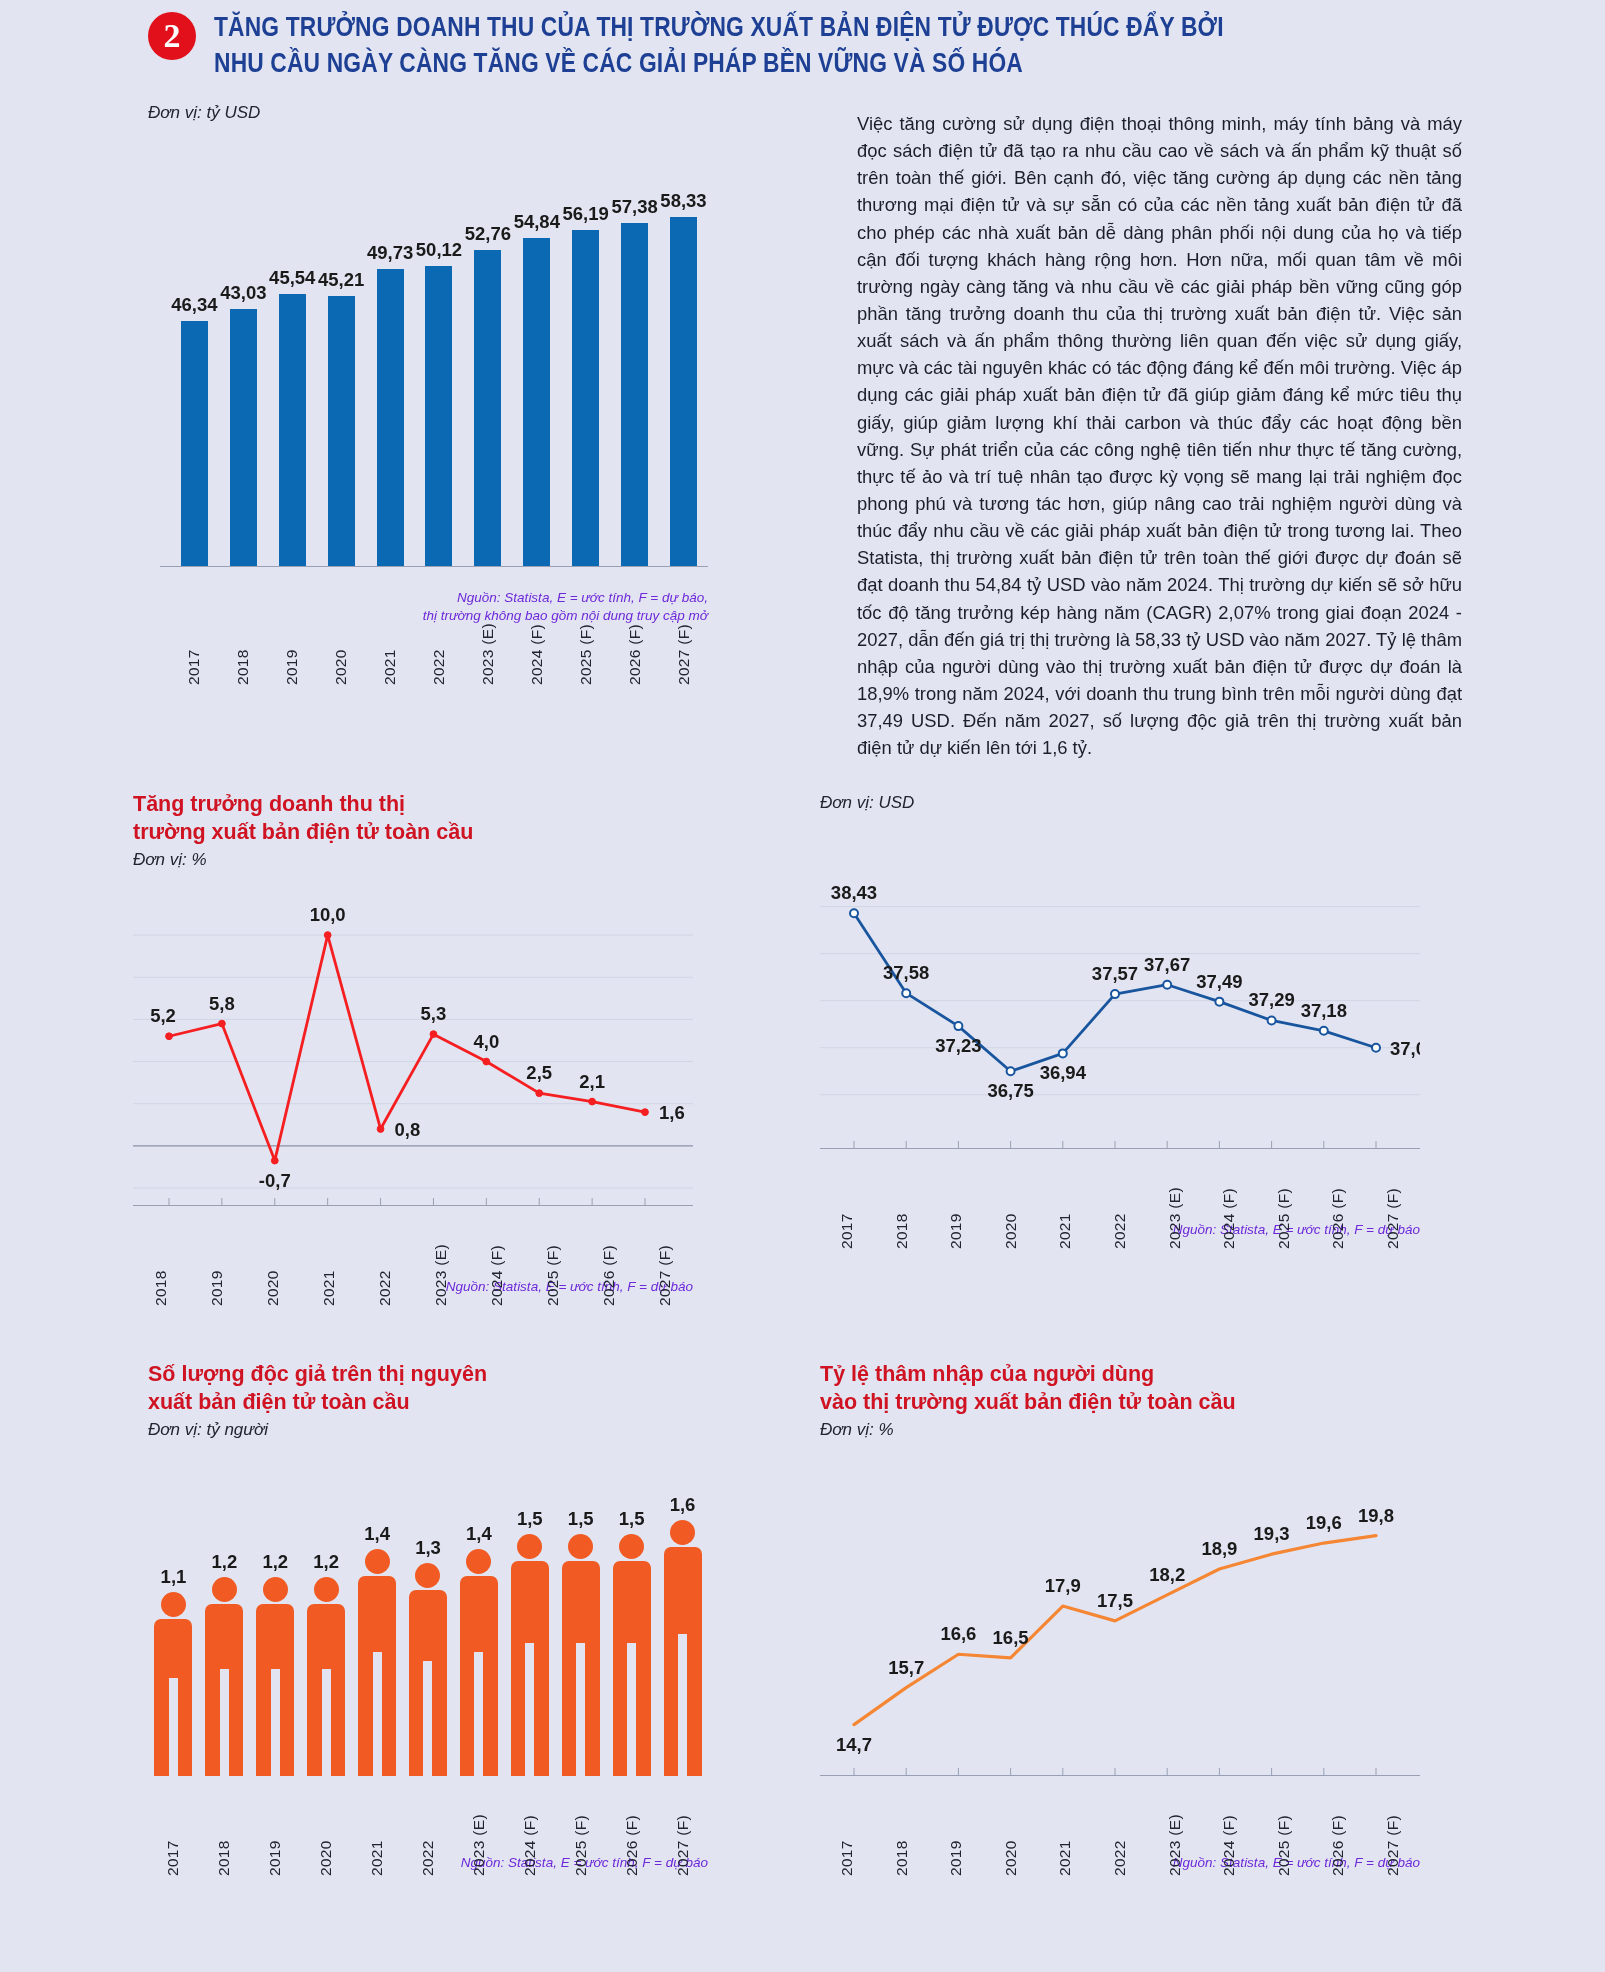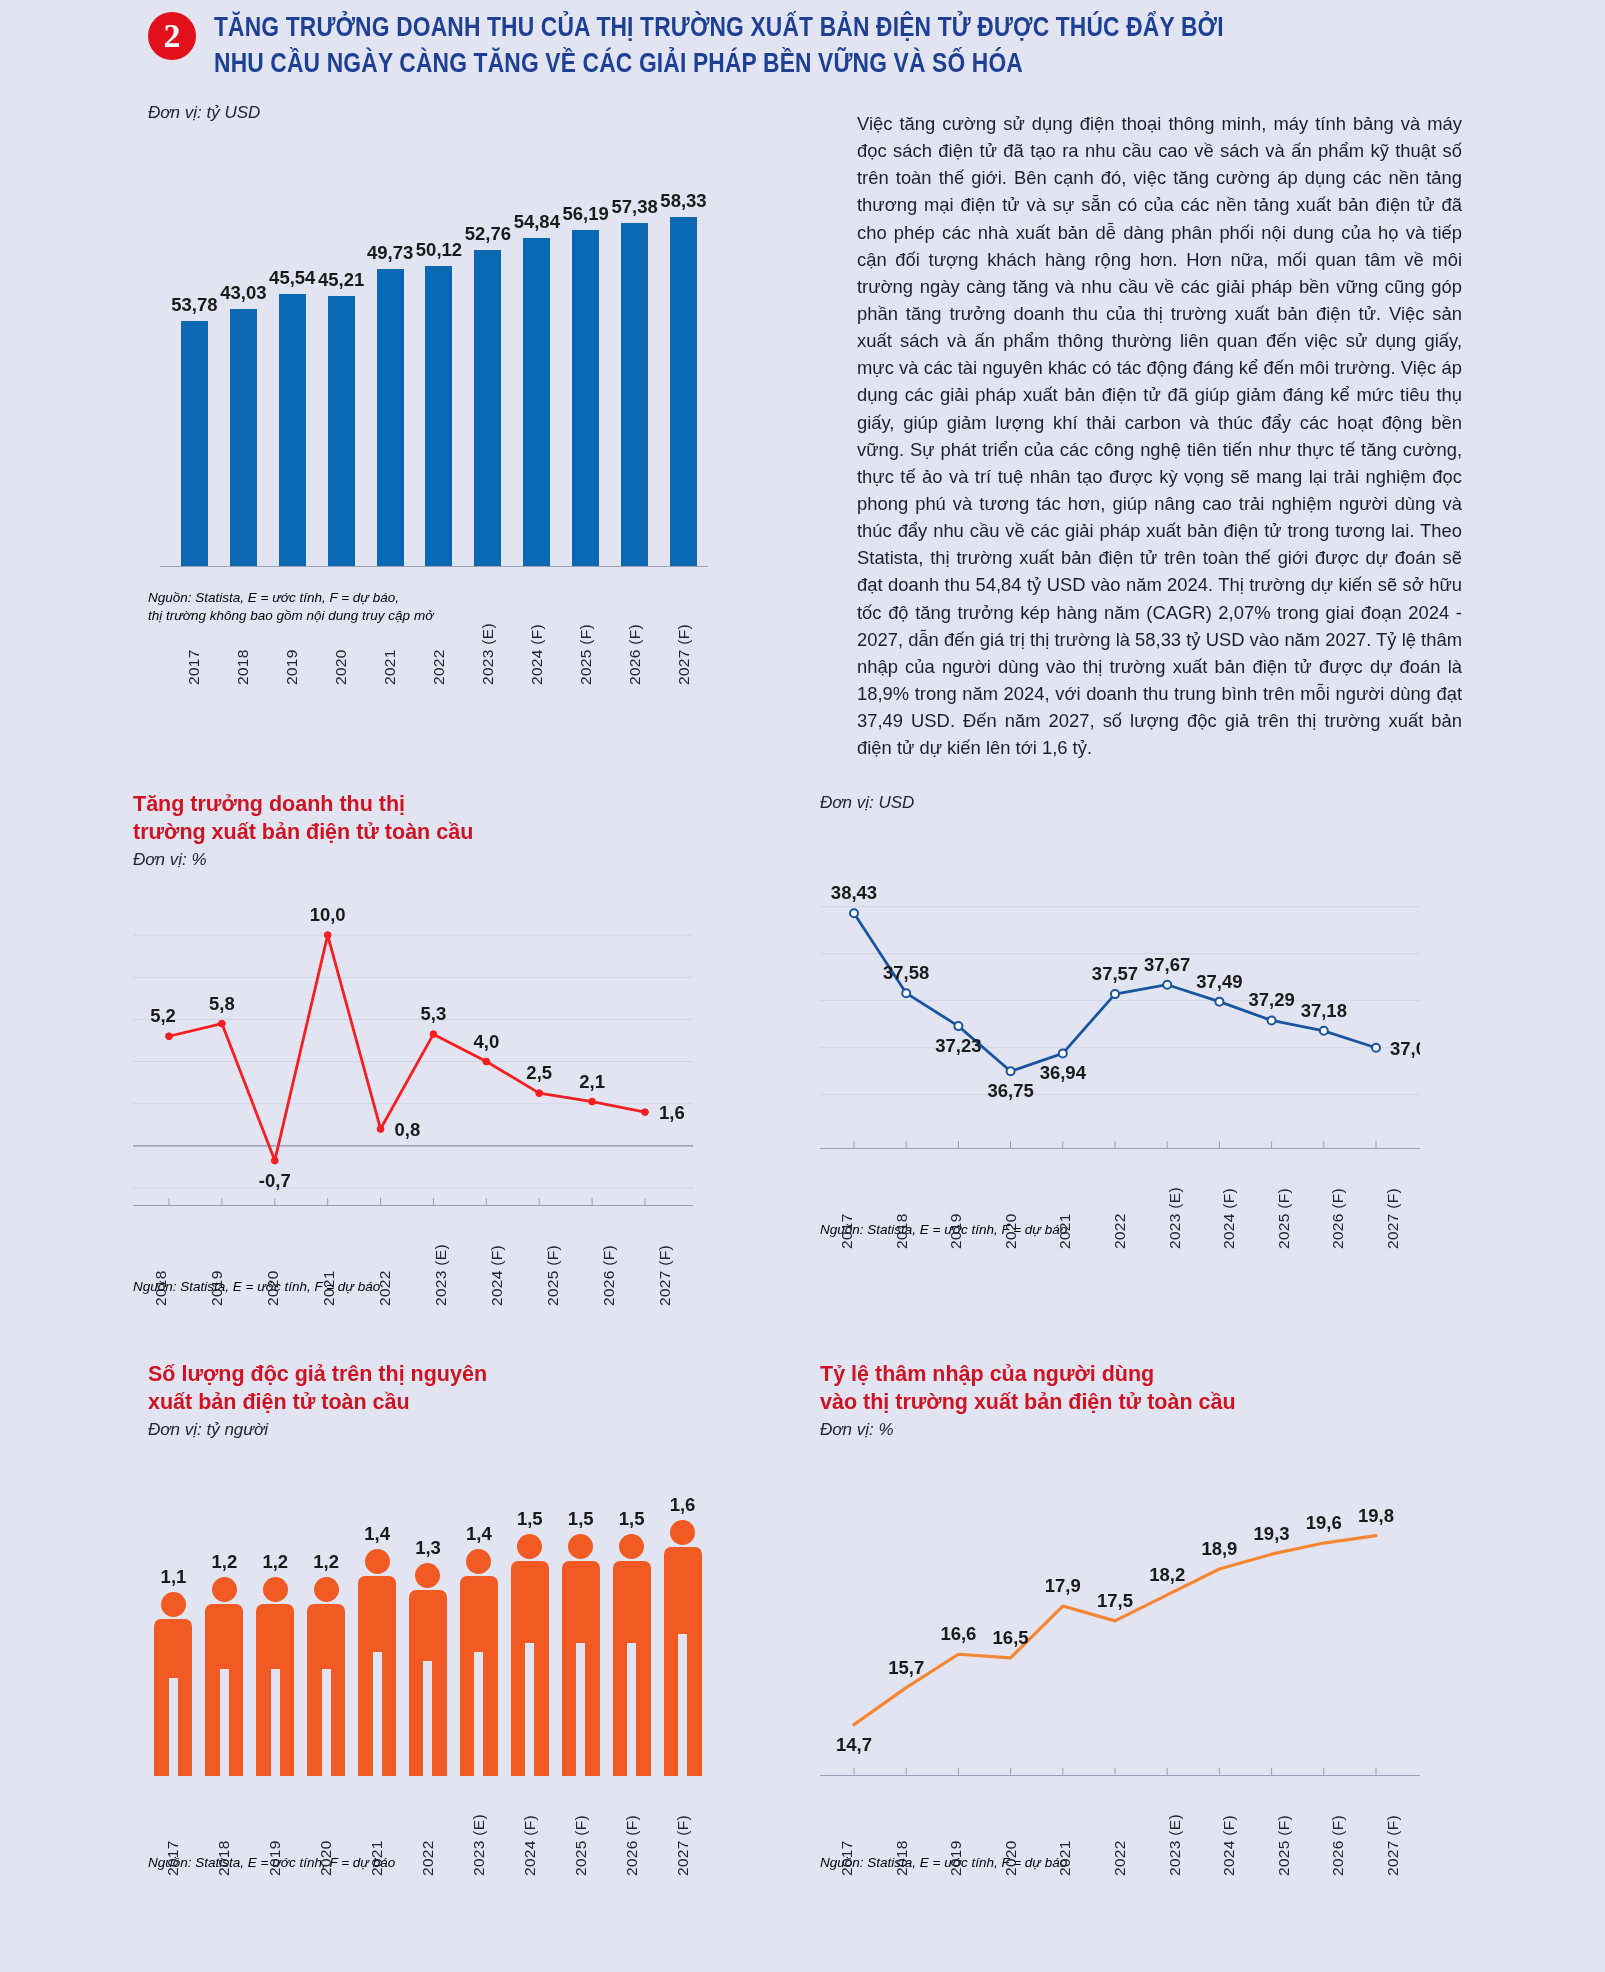--- a/index.html
+++ b/index.html
@@ -28,21 +28,21 @@
     transform: scaleX(0.80); transform-origin: left top;
     width: 1620px;
     text-transform: uppercase;
     font-stretch: condensed;
   }
 
   
   .ctitle { color: #cf1322; font-weight: bold; font-size: 21.5px; line-height: 1.32; }
   .cunit  { font-style: italic; font-size: 17px; color: #20252e; margin-top: 3px;
             font-family: "Liberation Sans", sans-serif; }
-  .csrc   { font-style: italic; font-size: 13.5px; color: #000000; line-height: 1.35; }
+  .csrc   { font-style: italic; font-size: 13.5px; color: #6d28d9; line-height: 1.35; text-align: right; }
 
   .axis-label {
     writing-mode: vertical-rl; transform: rotate(180deg);
     font-size: 15.5px; color: #20252e; white-space: nowrap;
     letter-spacing: 0.3px;
   }
 
   .dval { font-size: 18.5px; font-weight: bold; color: #1a1a1a; white-space: nowrap; }
 
   
@@ -100,21 +100,21 @@
   <div class="header">
     <div class="badge">2</div>
     <div class="title">TĂNG TRƯỞNG DOANH THU CỦA THỊ TRƯỜNG XUẤT BẢN ĐIỆN TỬ ĐƯỢC THÚC ĐẨY BỞI NHU CẦU NGÀY CÀNG TĂNG VỀ CÁC GIẢI PHÁP BỀN VỮNG VÀ SỐ HÓA</div>
   </div>
 
   <div id="chart1">
     <div class="cunit">Đơn vị: tỷ USD</div>
     <div id="c1-plot">
       <div class="bars" id="c1-bars">
           <div class="barcell">
-            <div class="dval">53,78</div>
+            <div class="dval">46,34</div>
             <div class="bar" style="height: 245.52px; background: rgb(11, 104, 179);"></div>
           </div>
           <div class="barcell">
             <div class="dval">43,03</div>
             <div class="bar" style="height: 258.18px; background: rgb(11, 104, 179);"></div>
           </div>
           <div class="barcell">
             <div class="dval">45,54</div>
             <div class="bar" style="height: 273.24px; background: rgb(11, 104, 179);"></div>
           </div>

